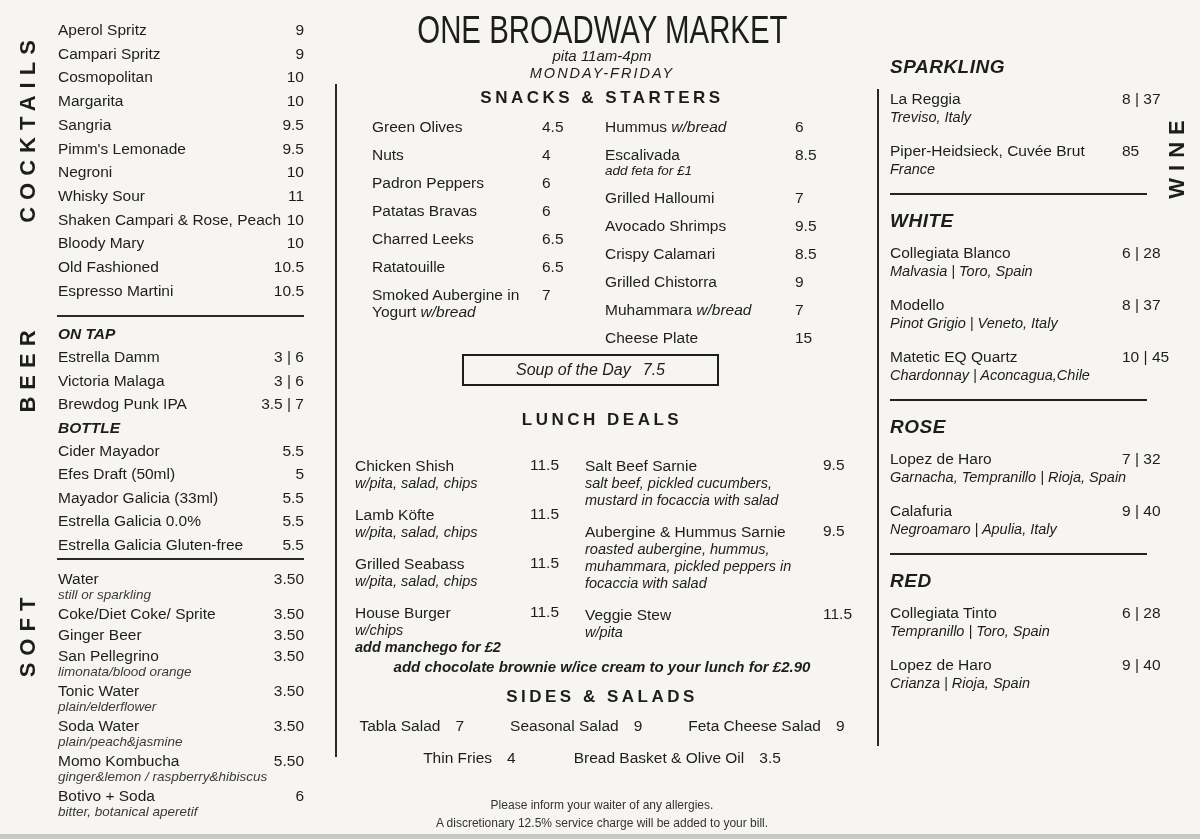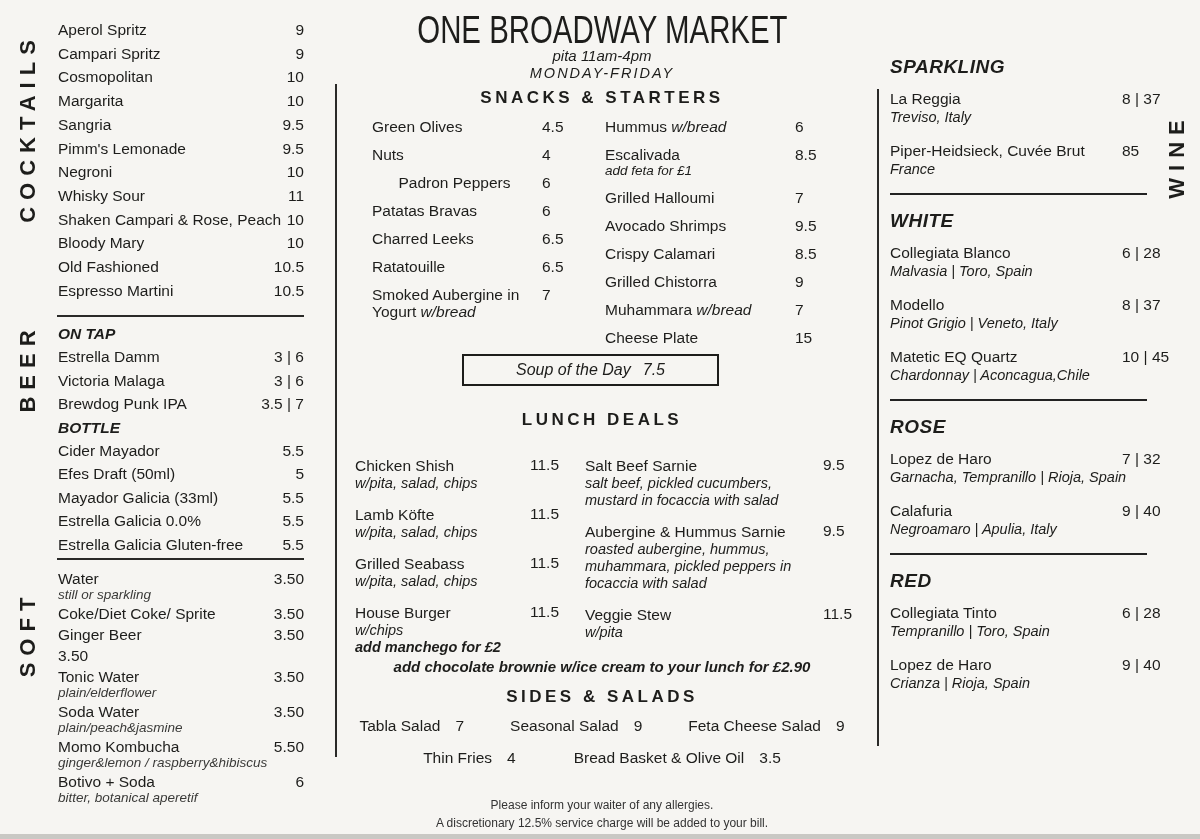--- a/index.html
+++ b/index.html
@@ -210,20 +210,24 @@
         <div class="price">3.50</div>
       </div>
       <div class="lrow">
         <div class="nb">
           <div class="n">Ginger Beer</div>
 
         </div>
         <div class="price">3.50</div>
       </div>
       <div class="lrow">
+        <div class="nb">
+          <div class="n">San Pellegrino</div>
+          <div class="sub">limonata/blood orange</div>
+        </div>
         <div class="price">3.50</div>
       </div>
       <div class="lrow">
         <div class="nb">
           <div class="n">Tonic Water</div>
           <div class="sub">plain/elderflower</div>
         </div>
         <div class="price">3.50</div>
       </div>
       <div class="lrow">
@@ -262,21 +266,21 @@
         <div class="n" style="width:165px;"><span>Green Olives</span></div>
 
         <div class="iprice">4.5</div>
       </div>
       <div class="item">
         <div class="n" style="width:165px;"><span>Nuts</span></div>
 
         <div class="iprice">4</div>
       </div>
       <div class="item">
-        <div class="n" style="width:165px;text-align:center;"><span>Padron Peppers</span></div>
+        <div class="n" style="width:165px;"><span>Padron Peppers</span></div>
 
         <div class="iprice">6</div>
       </div>
       <div class="item">
         <div class="n" style="width:165px;"><span>Patatas Bravas</span></div>
 
         <div class="iprice">6</div>
       </div>
       <div class="item">
         <div class="n" style="width:165px;"><span>Charred Leeks</span></div>

